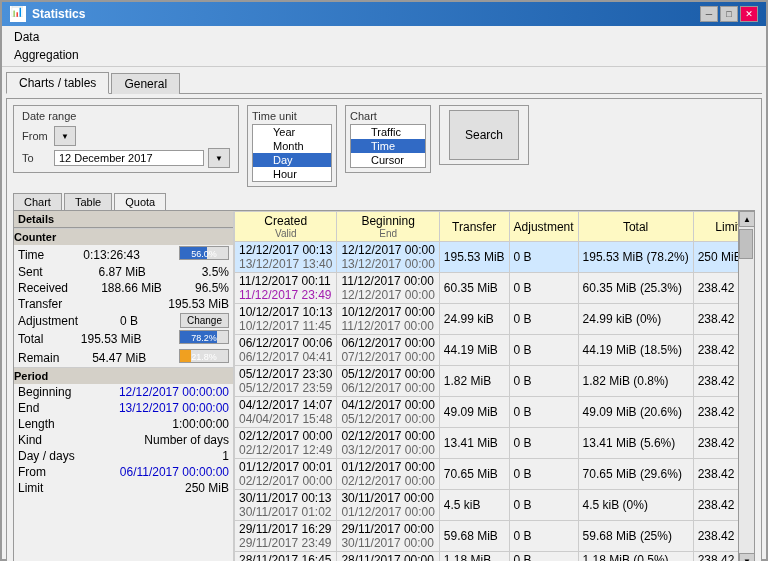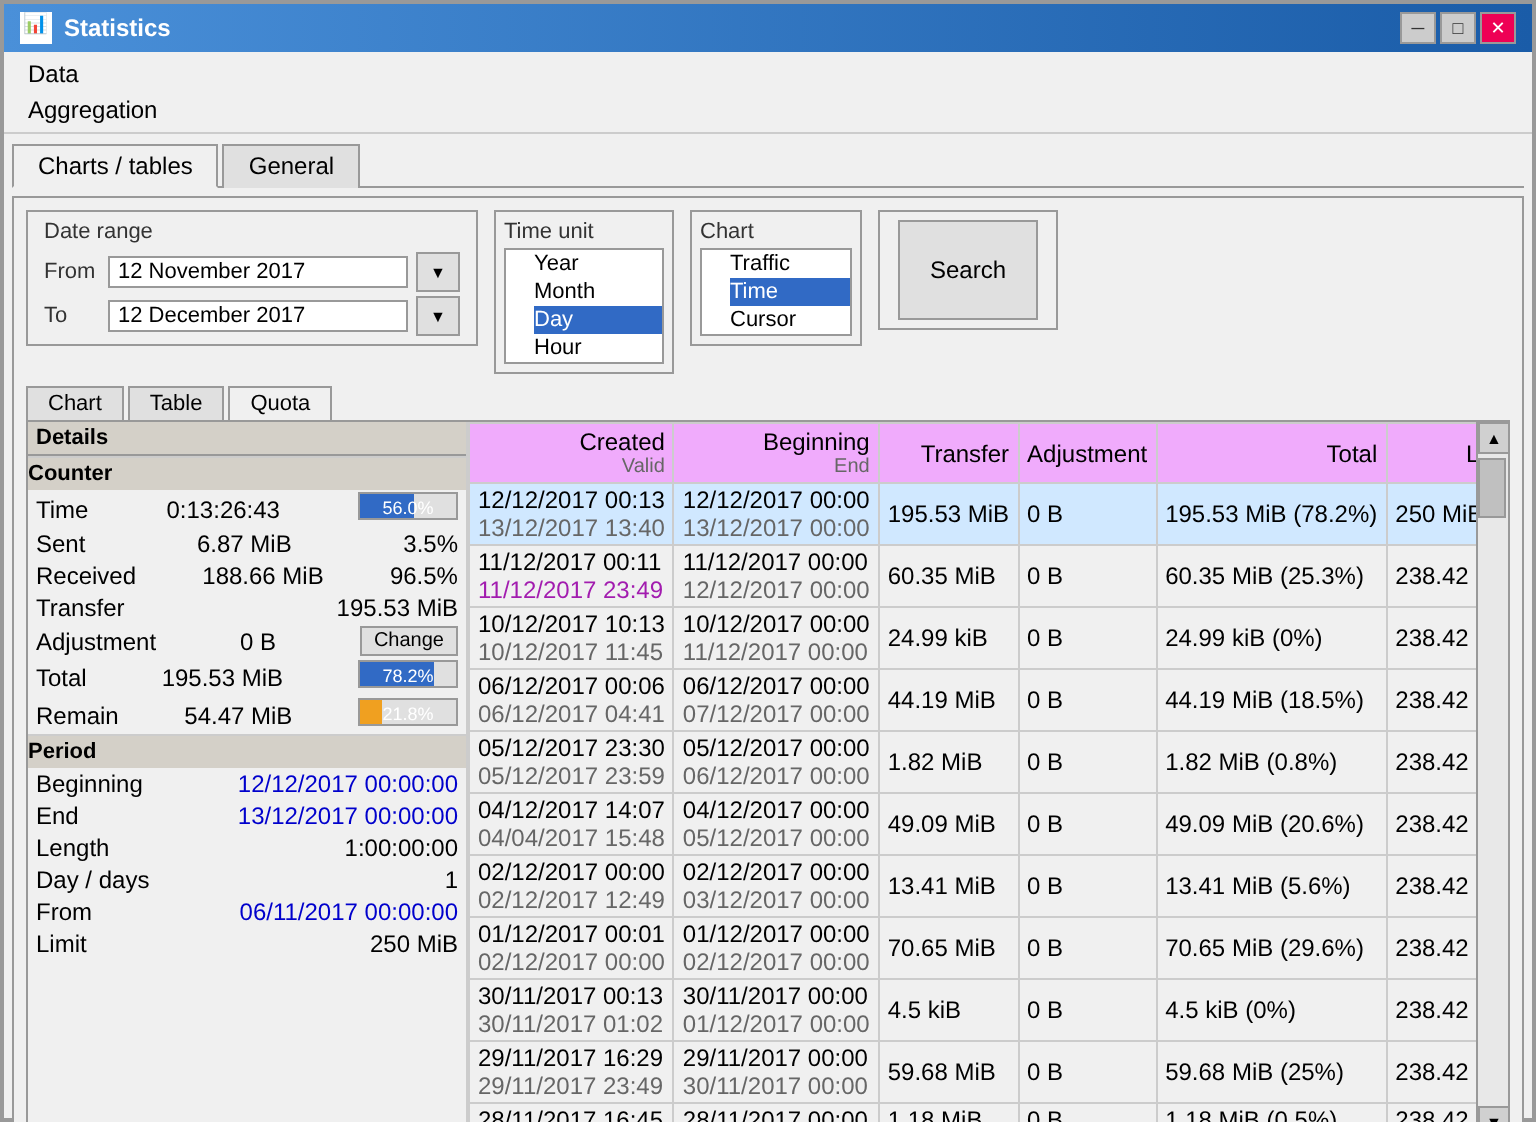--- a/index.html
+++ b/index.html
@@ -13,39 +13,39 @@
     .title-text { font-size: 12px; font-weight: bold; }
     .title-controls { display: flex; gap: 2px; }
     .title-btn { width: 18px; height: 16px; background: #ccc; border: 1px solid #999; cursor: pointer; display: flex; align-items: center; justify-content: center; font-size: 9px; color: #333; }
     .title-btn.close { background: #e05; color: white; }
 
     .menu-bar { background: #f0f0f0; border-bottom: 1px solid #ccc; padding: 2px 4px; display: flex; gap: 0; flex-direction: column; }
     .menu-item { padding: 2px 8px; cursor: pointer; color: #000; }
 
     .content { flex: 1; padding: 4px; display: flex; flex-direction: column; }
 
-    .tab-bar { display: flex; border-bottom: 1px solid #999; margin-bottom: 4px; }
+    .tab-bar { display: flex; border-bottom: 1px solid #999; margin-bottom: 4px; align-items: center; }
     .tab { padding: 3px 12px; background: #e0e0e0; border: 1px solid #999; border-bottom: none; cursor: pointer; margin-right: 2px; position: relative; top: 1px; }
     .tab.active { background: #f0f0f0; border-bottom: 1px solid #f0f0f0; z-index: 1; }
 
     .main-panel { border: 1px solid #999; background: #f0f0f0; padding: 6px; flex: 1; display: flex; flex-direction: column; gap: 6px; }
 
     .date-range-box { border: 1px solid #999; padding: 4px 8px; display: inline-flex; flex-direction: column; gap: 2px; }
     .date-range-title { font-size: 11px; color: #333; margin-bottom: 2px; }
     .date-row { display: flex; align-items: center; gap: 4px; }
     .date-label { width: 28px; font-size: 11px; color: #333; }
     .date-input { border: 1px solid #999; background: white; padding: 1px 4px; width: 150px; font-size: 11px; }
     .date-btn { width: 22px; height: 20px; background: #e0e0e0; border: 1px solid #999; cursor: pointer; display: flex; align-items: center; justify-content: center; font-size: 8px; }
 
     .top-row { display: flex; gap: 8px; align-items: flex-start; }
 
     .time-unit-box { border: 1px solid #999; padding: 4px; }
     .box-title { font-size: 11px; color: #333; margin-bottom: 2px; }
     .list-box { border: 1px solid #999; background: white; width: 80px; }
-    .list-item { padding: 1px 0; cursor: pointer; color: #000; font-size: 11px; margin-left: 14px; }
+    .list-item { padding: 1px 20px; cursor: pointer; color: #000; font-size: 11px; }
     .list-item.selected { background: #316ac5; color: white; }
 
     .chart-box { border: 1px solid #999; padding: 4px; }
     .chart-list-box { border: 1px solid #999; background: white; width: 76px; }
 
     .search-box { border: 1px solid #999; padding: 4px; width: 90px; display: flex; align-items: center; justify-content: center; }
     .search-btn { padding: 4px 16px; background: #e0e0e0; border: 1px solid #999; cursor: pointer; font-size: 12px; width: 70px; height: 50px; display: flex; align-items: center; justify-content: center; }
 
     .inner-tabs { display: flex; margin-bottom: 0; }
     .inner-tab { padding: 2px 10px; background: #e0e0e0; border: 1px solid #999; border-bottom: none; cursor: pointer; margin-right: 2px; font-size: 11px; }
@@ -64,21 +64,21 @@
     .progress-fill { height: 100%; position: absolute; left: 0; top: 0; }
     .progress-fill.blue { background: #316ac5; }
     .progress-fill.orange { background: #f0a020; }
     .progress-label { position: absolute; width: 100%; text-align: center; font-size: 9px; color: white; line-height: 14px; }
 
     .change-btn { padding: 1px 6px; background: #e0e0e0; border: 1px solid #999; cursor: pointer; font-size: 10px; }
 
     .right-panel { flex: 1; overflow: auto; display: flex; flex-direction: column; }
     .table-wrap { overflow: auto; flex: 1; }
     table { border-collapse: collapse; width: 100%; font-size: 11px; }
-    th { background: #f0abfc; border: 1px solid #ccc; padding: 2px 4px; text-align: right; font-weight: normal; white-space: nowrap; }
+    th { background: #fef9c3; border: 1px solid #ccc; padding: 2px 4px; text-align: center; font-weight: normal; white-space: nowrap; }
     th .sub { display: block; font-size: 10px; color: #666; }
     td { border: 1px solid #ccc; padding: 1px 4px; white-space: nowrap; }
     tr.highlight td { background: #d0e8ff; }
     .scrollbar-v { width: 16px; background: #e0e0e0; border-left: 1px solid #999; display: flex; flex-direction: column; }
     .scroll-btn { width: 16px; height: 16px; background: #d0d0d0; border: 1px solid #999; cursor: pointer; display: flex; align-items: center; justify-content: center; font-size: 8px; }
     .scroll-track { flex: 1; background: #e8e8e8; position: relative; }
     .scroll-thumb { width: 14px; height: 30px; background: #c0c0c0; border: 1px solid #999; position: absolute; top: 2px; left: 0; cursor: pointer; }
   </style>
 </head>
 <body>
@@ -110,21 +110,20 @@
     </div>
 
     <div class="main-panel">
 
       <div class="top-row">
 
         <div class="date-range-box">
           <div class="date-range-title">Date range</div>
           <div class="date-row">
             <span class="date-label">From</span>
-            <input class="date-input" type="text" value="12 November 2017" style="">
             <div class="date-btn">▼</div>
           </div>
           <div class="date-row">
             <span class="date-label">To</span>
             <input class="date-input" type="text" value="12 December 2017" style="">
             <div class="date-btn">▼</div>
           </div>
         </div>
 
         <div class="time-unit-box">
@@ -219,20 +218,24 @@
               <span class="lbl">Beginning</span>
               <span class="val blue">12/12/2017 00:00:00</span>
             </div>
             <div class="left-row">
               <span class="lbl">End</span>
               <span class="val blue">13/12/2017 00:00:00</span>
             </div>
             <div class="left-row">
               <span class="lbl">Length</span>
               <span class="val">1:00:00:00</span>
+            </div>
+            <div class="left-row">
+              <span class="lbl">Kind</span>
+              <span class="val">Number of days</span>
             </div>
             <div class="left-row">
               <span class="lbl">Day / days</span>
               <span class="val">1</span>
             </div>
             <div class="left-row">
               <span class="lbl">From</span>
               <span class="val blue">06/11/2017 00:00:00</span>
             </div>
             <div class="left-row">

